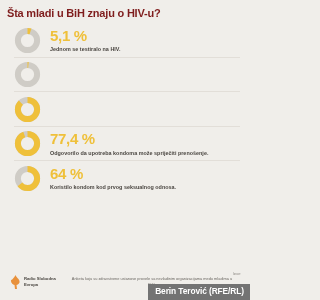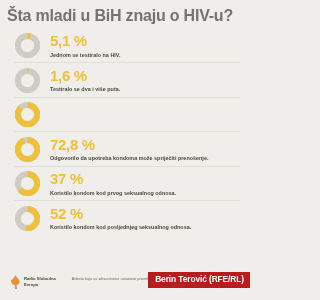--- a/index.html
+++ b/index.html
@@ -15,23 +15,23 @@
     position: relative;
   }
   .infographic {
     width: 250px;
     height: 300px;
     position: relative;
     background: #f0eeea;
     box-sizing: border-box;
   }
   .title {
-    font-size: 16px;
-    font-weight: bold;
-    color: #737373;
+    font-size: 11px;
+    font-weight: bold;
+    color: #7f1d1d;
     letter-spacing: -0.2px;
     padding: 7px 0 0 7px;
     line-height: 1.1;
   }
   .rows {
     margin-top: 4px;
   }
   .row {
     position: relative;
     display: flex;
@@ -126,22 +126,22 @@
   .izvor {
     position: absolute;
     right: 9px;
     top: 5px;
     font-size: 3.4px;
     color: #8a8680;
   }
   .credit {
     position: absolute;
     right: 0;
-    bottom: 12px;
-    background: #b91c1c;
+    bottom: 0;
+    background: #737373;
     color: #ffffff;
     font-size: 8.4px;
     font-weight: bold;
     padding: 3px 6px 3.5px 7px;
     letter-spacing: -0.1px;
     line-height: 1.1;
   }
 </style>
 </head>
 <body>
@@ -165,74 +165,58 @@
       </div>
     </div>
 
     <div class="row">
       <div class="donut">
         <svg width="27" height="27" viewBox="0 0 27 27">
           <circle cx="13.5" cy="13.5" r="9.6" fill="none" stroke="#cfccc6" stroke-width="6"></circle>
           <circle class="arc" cx="13.5" cy="13.5" r="9.6" fill="none" stroke="#efc03a" stroke-width="6" stroke-dasharray="0.9650972631827844 59.353481685741244"></circle>
         </svg>
       </div>
+    </div>
+
+
+    <div class="row">
+      <div class="donut">
+        <svg width="27" height="27" viewBox="0 0 27 27">
+          <circle cx="13.5" cy="13.5" r="9.6" fill="none" stroke="#cfccc6" stroke-width="6"></circle>
+          <circle class="arc" cx="13.5" cy="13.5" r="9.6" fill="none" stroke="#efc03a" stroke-width="6" stroke-dasharray="52.65811942241068 7.66045952651335"></circle>
+        </svg>
+      </div>
+    </div>
+
+    <div class="row">
+      <div class="donut">
+        <svg width="27" height="27" viewBox="0 0 27 27">
+          <circle cx="13.5" cy="13.5" r="9.6" fill="none" stroke="#cfccc6" stroke-width="6"></circle>
+          <circle class="arc" cx="13.5" cy="13.5" r="9.6" fill="none" stroke="#efc03a" stroke-width="6" stroke-dasharray="56.63914563303967 3.67943331588436"></circle>
+        </svg>
+      </div>
       <div class="texts">
-        <div class="pct">1,6 %</div>
-        <div class="desc">Testiralo se dva i više puta.</div>
-      </div>
-    </div>
-
-
-    <div class="row">
-      <div class="donut">
-        <svg width="27" height="27" viewBox="0 0 27 27">
-          <circle cx="13.5" cy="13.5" r="9.6" fill="none" stroke="#cfccc6" stroke-width="6"></circle>
-          <circle class="arc" cx="13.5" cy="13.5" r="9.6" fill="none" stroke="#efc03a" stroke-width="6" stroke-dasharray="52.65811942241068 7.66045952651335"></circle>
-        </svg>
-      </div>
-    </div>
-
-    <div class="row">
-      <div class="donut">
-        <svg width="27" height="27" viewBox="0 0 27 27">
-          <circle cx="13.5" cy="13.5" r="9.6" fill="none" stroke="#cfccc6" stroke-width="6"></circle>
-          <circle class="arc" cx="13.5" cy="13.5" r="9.6" fill="none" stroke="#efc03a" stroke-width="6" stroke-dasharray="56.63914563303967 3.67943331588436"></circle>
+        <div class="pct">77,4 %</div>
+        <div class="desc">Odgovorilo da upotreba kondoma može spriječiti prenošenje.</div>
+      </div>
+    </div>
+
+    <div class="row">
+      <div class="donut">
+        <svg width="27" height="27" viewBox="0 0 27 27">
+          <circle cx="13.5" cy="13.5" r="9.6" fill="none" stroke="#cfccc6" stroke-width="6"></circle>
+          <circle class="arc" cx="13.5" cy="13.5" r="9.6" fill="none" stroke="#efc03a" stroke-width="6" stroke-dasharray="38.60389052731138 21.71468842161265"></circle>
         </svg>
       </div>
       <div class="texts">
-        <div class="pct">72,8 %</div>
-        <div class="desc">Odgovorilo da upotreba kondoma može spriječiti prenošenje.</div>
-      </div>
-    </div>
-
-    <div class="row">
-      <div class="donut">
-        <svg width="27" height="27" viewBox="0 0 27 27">
-          <circle cx="13.5" cy="13.5" r="9.6" fill="none" stroke="#cfccc6" stroke-width="6"></circle>
-          <circle class="arc" cx="13.5" cy="13.5" r="9.6" fill="none" stroke="#efc03a" stroke-width="6" stroke-dasharray="38.60389052731138 21.71468842161265"></circle>
-        </svg>
-      </div>
-      <div class="texts">
-        <div class="pct">37 %</div>
+        <div class="pct">64 %</div>
         <div class="desc">Koristilo kondom kod prvog seksualnog odnosa.</div>
       </div>
     </div>
 
-    <div class="row">
-      <div class="donut">
-        <svg width="27" height="27" viewBox="0 0 27 27">
-          <circle cx="13.5" cy="13.5" r="9.6" fill="none" stroke="#cfccc6" stroke-width="6"></circle>
-          <circle class="arc" cx="13.5" cy="13.5" r="9.6" fill="none" stroke="#efc03a" stroke-width="6" stroke-dasharray="31.365661053440494 28.952917895483534"></circle>
-        </svg>
-      </div>
-      <div class="texts">
-        <div class="pct">52 %</div>
-        <div class="desc">Koristilo kondom kod posljednjeg seksualnog odnosa.</div>
-      </div>
-    </div>
 
   </div>
 
   <div class="footer">
     <div class="logo">
       <svg class="logo-mark" viewBox="0 0 22 28">
         <path d="M11 0 C13 6 18 7 19 12 C20 16 17 19 13 20 L14 28 L10 28 L9 20 C5 19 2 16 3 12 C4 7 9 6 11 0 Z" fill="#e8913c"></path>
         <path d="M2 9 C5 11 7 14 7 18 C4 17 1 13 2 9 Z" fill="#e8913c"></path>
       </svg>
       <div class="logo-text">Radio Slobodna

